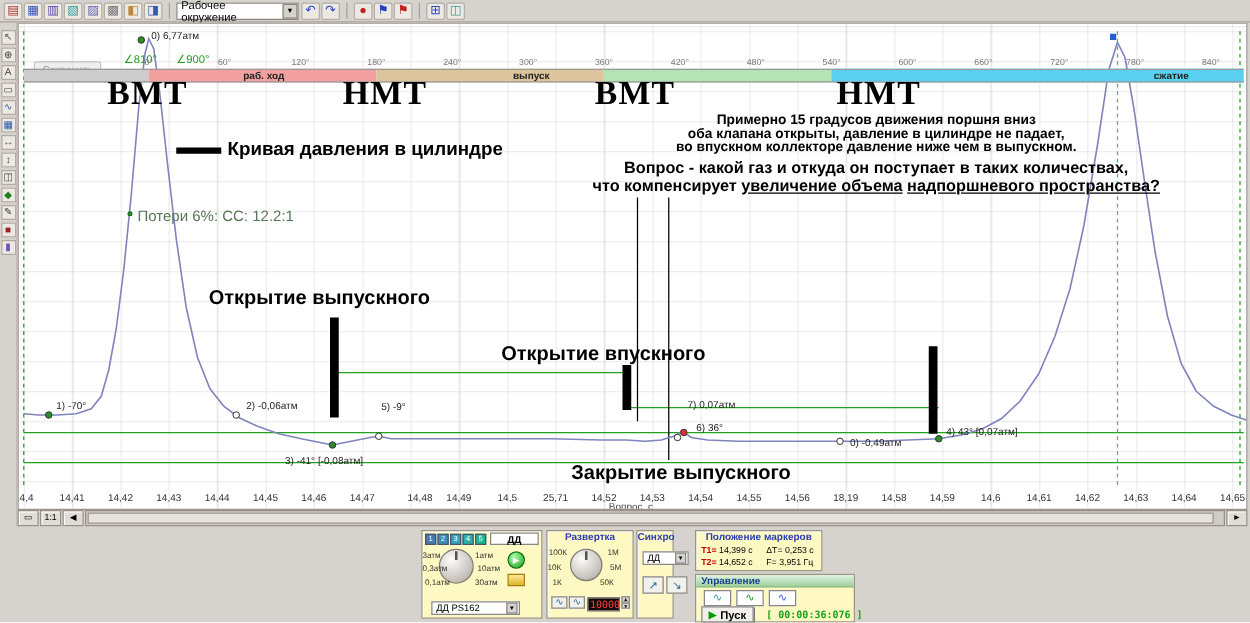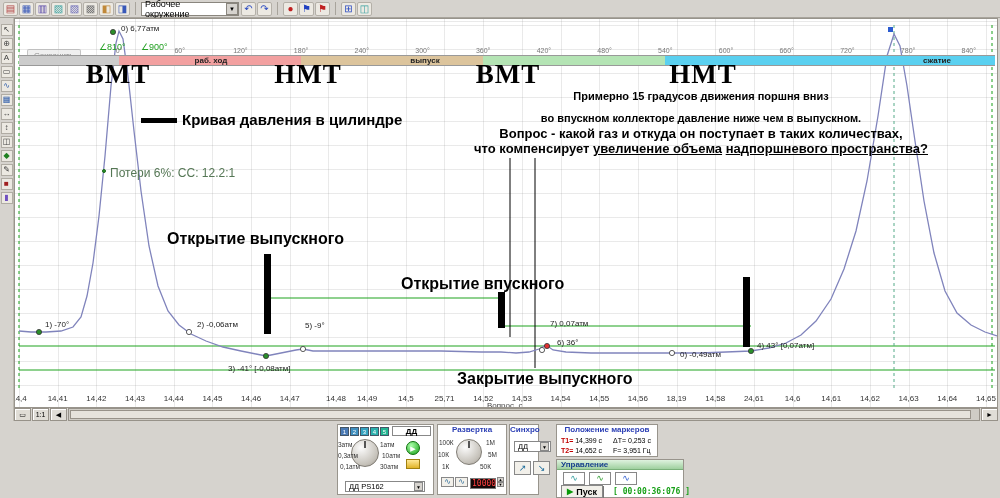--- a/index.html
+++ b/index.html
@@ -38,21 +38,21 @@
   .ghost{background:rgba(228,228,228,.6);border:1px solid rgba(160,160,160,.55);border-radius:2px;padding:1px 6px;font-size:8px;color:#8d8d8d;white-space:nowrap}
   .gdot{width:4px;height:4px;border-radius:50%;background:#2a8f2a;border:1px solid #1a6a1a}
   .bflag{width:5px;height:5px;background:#2b5bd0}
   
   .hrow{left:14px;top:408px;width:984px;height:13px;display:flex;gap:1px}
   .sb{min-width:17px;height:13px;background:#e0ddd6;border:1px solid #979289;box-shadow:inset 1px 1px 0 #fff;font-size:7px;line-height:11px;text-align:center;padding:0 2px}
   .track{flex:1;background:#cfccc5;border:1px solid #979289;position:relative}
   .thumb{position:absolute;left:1px;top:1px;bottom:1px;width:99%;background:#e6e3dc;border:1px solid #979289}
   
   .bott{left:0;top:421px;width:1000px;height:77px}
-  .mod{position:absolute;background:#ffffff;border:1px solid #98948c;box-shadow:inset 1px 1px 0 rgba(255,255,255,.8)}
+  .mod{position:absolute;background:#fef9c3;border:1px solid #98948c;box-shadow:inset 1px 1px 0 rgba(255,255,255,.8)}
   .mtitle{font-size:8px;font-weight:bold;color:#2a3eb4;text-align:center;height:10px;line-height:10px}
   .ddhead{display:flex;align-items:center;gap:2px;padding:1px 2px;height:12px}
   .chrow{display:flex}
   .ch{width:9px;height:9px;font-size:6px;line-height:8px;color:#fff;text-align:center;border:1px solid #456;margin-right:1px}
   .ddtitle{flex:1;background:#fff;border:1px solid #888;font-size:8px;font-weight:bold;text-align:center;height:10px;line-height:9px}
   .knob{position:absolute;border-radius:50%;background:radial-gradient(circle at 35% 30%,#fcfcfc,#c4c0b8 70%,#908c84);border:1px solid #807c74}
   .knob::after{content:"";position:absolute;left:46%;top:1px;width:2px;height:7px;background:#555}
   .k28{width:28px;height:28px}.k26{width:26px;height:26px}
   .klab{font-size:6.5px;color:#333;white-space:nowrap}
   .pbtn{position:absolute;width:14px;height:14px;border-radius:50%;background:radial-gradient(circle at 35% 30%,#aaffaa,#18a018);border:1px solid #0a700a;color:#fff;font-size:7px;line-height:13px;text-align:center}
@@ -163,20 +163,21 @@
 
     <div class="a bflag" style="left:873px;top:8px"></div>
 
     <div class="a gdot" style="left:87px;top:150px"></div>
     <div class="a loss" style="left:95px;top:147px">Потери 6%: СС: 12.2:1</div>
 
     <div class="a bar" style="left:126px;top:99px;width:36px;height:0"></div>
     <div class="a t15" style="left:167px;top:92px">Кривая давления в цилиндре</div>
 
     <div class="a t11" style="left:496px;top:72px;width:380px">Примерно 15 градусов движения поршня вниз</div>
+    <div class="a t11" style="left:496px;top:83px;width:380px">оба клапана открыты, давление в цилиндре не падает,</div>
     <div class="a t11" style="left:496px;top:94px;width:380px">во впускном коллекторе давление ниже чем в выпускном.</div>
 
     <div class="a t13" style="left:446px;top:107px;width:480px">Вопрос - какой газ и откуда он поступает в таких количествах,</div>
     <div class="a t13" id="q2" style="left:446px;top:122px;width:480px"><span>что компенсирует </span><span class="u">увеличение объема</span><span> </span><span class="u">надпоршневого пространства?</span></div>
 
     <div class="a t16" style="left:152px;top:211px">Открытие выпускного</div>
     <div class="a t16" style="left:386px;top:256px">Открытие впускного</div>
     <div class="a t16" style="left:442px;top:351px">Закрытие выпускного</div>
 
     <div class="a" style="left:472px;top:382px;font-size:8px;color:#444">Вопрос, с</div>
@@ -220,21 +221,21 @@
       <div class="a xt" style="left: 352.12px;">14,49</div>
       <div class="a xt" style="left: 390.8px;">14,5</div>
       <div class="a xt" style="left: 429.48px;">25,71</div>
       <div class="a xt" style="left: 468.16px;">14,52</div>
       <div class="a xt" style="left: 506.84px;">14,53</div>
       <div class="a xt" style="left: 545.52px;">14,54</div>
       <div class="a xt" style="left: 584.2px;">14,55</div>
       <div class="a xt" style="left: 622.88px;">14,56</div>
       <div class="a xt" style="left: 661.56px;">18,19</div>
       <div class="a xt" style="left: 700.24px;">14,58</div>
-      <div class="a xt" style="left: 738.92px;">24,61</div>
+      <div class="a xt" style="left: 738.92px;">14,59</div>
       <div class="a xt" style="left: 777.6px;">14,6</div>
       <div class="a xt" style="left: 816.28px;">14,61</div>
       <div class="a xt" style="left: 854.96px;">14,62</div>
       <div class="a xt" style="left: 893.64px;">14,63</div>
       <div class="a xt" style="left: 932.32px;">14,64</div>
       <div class="a xt" style="left: 971px;">14,65</div>
       <div class="a ptlab" style="left: 106px; top: 5px;">0) 6,77атм</div>
       <div class="a ptlab" style="left: 30px; top: 301px;">1) -70°</div>
       <div class="a ptlab" style="left: 182px; top: 301px;">2) -0,06атм</div>
       <div class="a ptlab" style="left: 213px; top: 345px;">3) -41° [-0,08атм]</div>
@@ -264,21 +265,21 @@
             <div class="ch" style="background: rgb(63, 143, 191);">2</div>
             <div class="ch" style="background: rgb(53, 163, 192);">3</div>
             <div class="ch" style="background: rgb(43, 176, 173);">4</div>
             <div class="ch" style="background: rgb(35, 181, 146);">5</div>
           </div>
         <div class="ddtitle">ДД</div>
       </div>
       <div class="knob k28" style="left:13px;top:14px"></div>
       <div class="a pbtn" style="left:68px;top:16px">▶</div>
       <div class="a ybtn" style="left:68px;top:34px"></div>
-      <div class="sel" style="left:7px;top:56px;width:80px">
+      <div class="sel" style="left:7px;top:56px;width:71px">
         <span>ДД PS162</span>
         <span class="arr8">▼</span>
       </div>
     <div class="a klab" style="left: 0px; top: 16px;">3атм</div>
         <div class="a klab" style="left: 42px; top: 16px;">1атм</div>
         <div class="a klab" style="left: 0px; top: 27px;">0,3атм</div>
         <div class="a klab" style="left: 44px; top: 27px;">10атм</div>
         <div class="a klab" style="left: 2px; top: 38px;">0,1атм</div>
         <div class="a klab" style="left: 42px; top: 38px;">30атм</div>
       </div>

